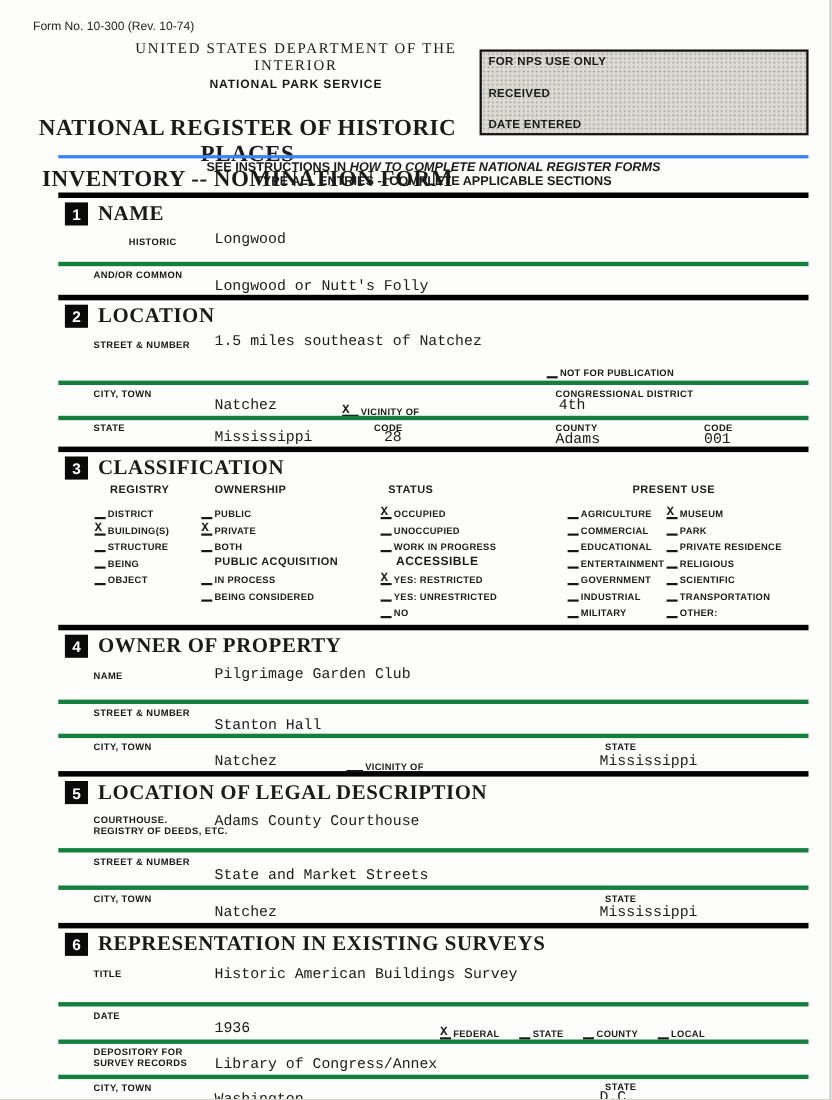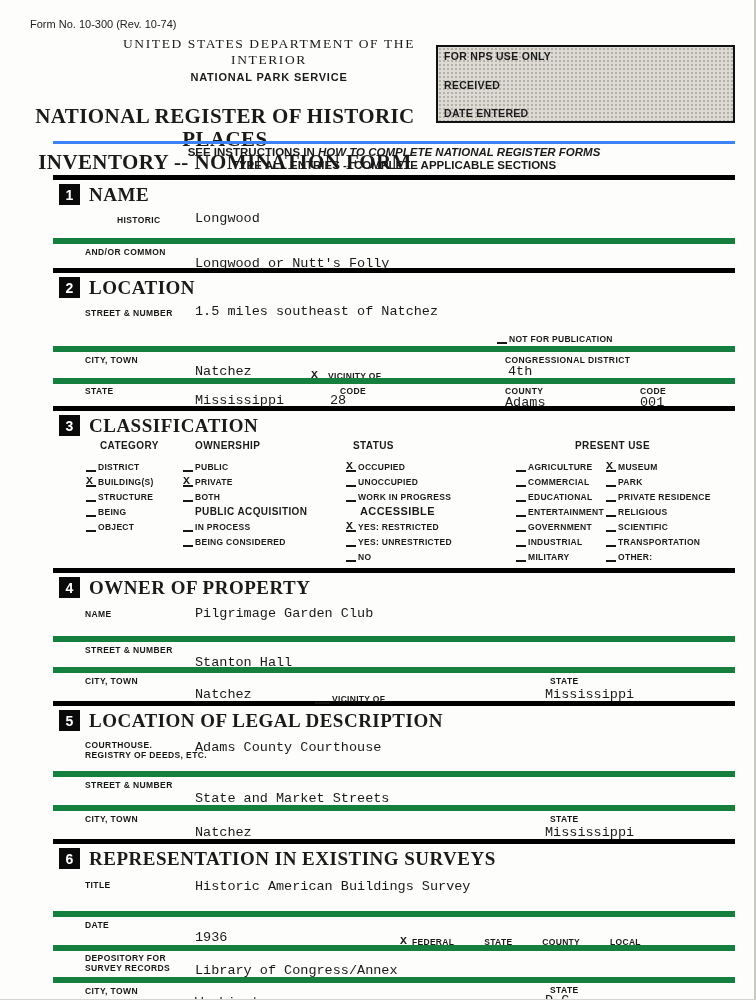--- a/index.html
+++ b/index.html
@@ -26,21 +26,21 @@
   
   .body { margin:0 19px 0 53px; position:relative; }
   .instr { border-top:3px solid #3b82f6; text-align:center; font-weight:bold; font-size:11.5px; line-height:13px; padding:2px 0 3px; }
   .instr .ital { font-style:italic; }
   .bar { height:5px; background:#000; }
   .sec-hdr { display:flex; align-items:center; gap:9px; padding:3px 0 1px 6px; height:27px; }
   .badge { width:21px; height:21px; background:#0a0a0a; color:#fff; font-weight:bold; font-size:14px;
            display:flex; align-items:center; justify-content:center; }
   .sec-title { font-family:"Liberation Serif", serif; font-weight:bold; font-size:19px; letter-spacing:0.5px; }
   .frow { position:relative; }
-  .frow + .frow { border-top:6px solid #15803d; }
+  .frow + .frow { border-top:4px solid #15803d; }
   .fl { position:absolute; font-weight:bold; font-size:8.5px; letter-spacing:0.4px; color:#161616; line-height:10px; }
   .fv { position:absolute; font-family:"Liberation Mono", monospace; font-size:13.5px; white-space:nowrap; }
   
   .cb { display:flex; align-items:flex-end; height:14px; }
   .cb .mark { width:10px; height:10px; border-bottom:2px solid #161616; position:relative; margin-right:2px; flex:none; }
   .cb .mark.wide { width:15px; }
   .cb.checked .mark::after { content:"X"; position:absolute; left:0px; bottom:-2px;
      font-family:"Liberation Mono", monospace; font-weight:bold; font-size:11.5px; }
   .cb .cb-lbl { font-weight:bold; font-size:8.5px; letter-spacing:0.3px; line-height:9px; }
   .cb.abs { position:absolute; }
@@ -114,34 +114,34 @@
         <span class="mark wide"></span>
           <span class="cb-lbl">VICINITY OF</span>
       </div>
       <div class="fl" style="left:452px; top:3px;">CONGRESSIONAL DISTRICT</div>
       <div class="fv" style="left:455px; top:12px;">4th</div>
     </div>
     <div class="frow" style="height:28px;">
       <div class="fl" style="left:32px; top:2px;">STATE</div>
       <div class="fv" style="left:142px; top:9px;">Mississippi</div>
       <div class="fl" style="left:287px; top:2px;">CODE</div>
-      <div class="fv" style="left:277px; top:9px;text-align:center;">28</div>
+      <div class="fv" style="left:296px; top:9px;text-align:center;">28</div>
       <div class="fl" style="left:452px; top:2px;">COUNTY</div>
       <div class="fv" style="left:452px; top:11px;">Adams</div>
       <div class="fl" style="left:587px; top:2px;">CODE</div>
       <div class="fv" style="left:587px; top:11px;">001</div>
     </div>
     <div class="bar"></div>
 
     <div class="sec-hdr">
       <span class="badge">3</span>
       <span class="sec-title">CLASSIFICATION</span>
     </div>
     <div class="class-wrap">
-      <div class="col-hdr" style="left:47px; top:2px;">CATEGORY</div>
+      <div class="col-hdr" style="left:47px; top:2px;">REGISTRY</div>
       <div class="col-hdr" style="left:142px; top:2px;text-align:right;">OWNERSHIP</div>
       <div class="col-hdr" style="left:300px; top:2px;">STATUS</div>
       <div class="col-hdr" style="left:522px; top:2px;">PRESENT USE</div>
 
       <div class="stack" style="left:33px;">
         <div class="cb">
             <span class="mark"></span>
             <span class="cb-lbl">DISTRICT</span>
           </div>
         <div class="cb checked">

